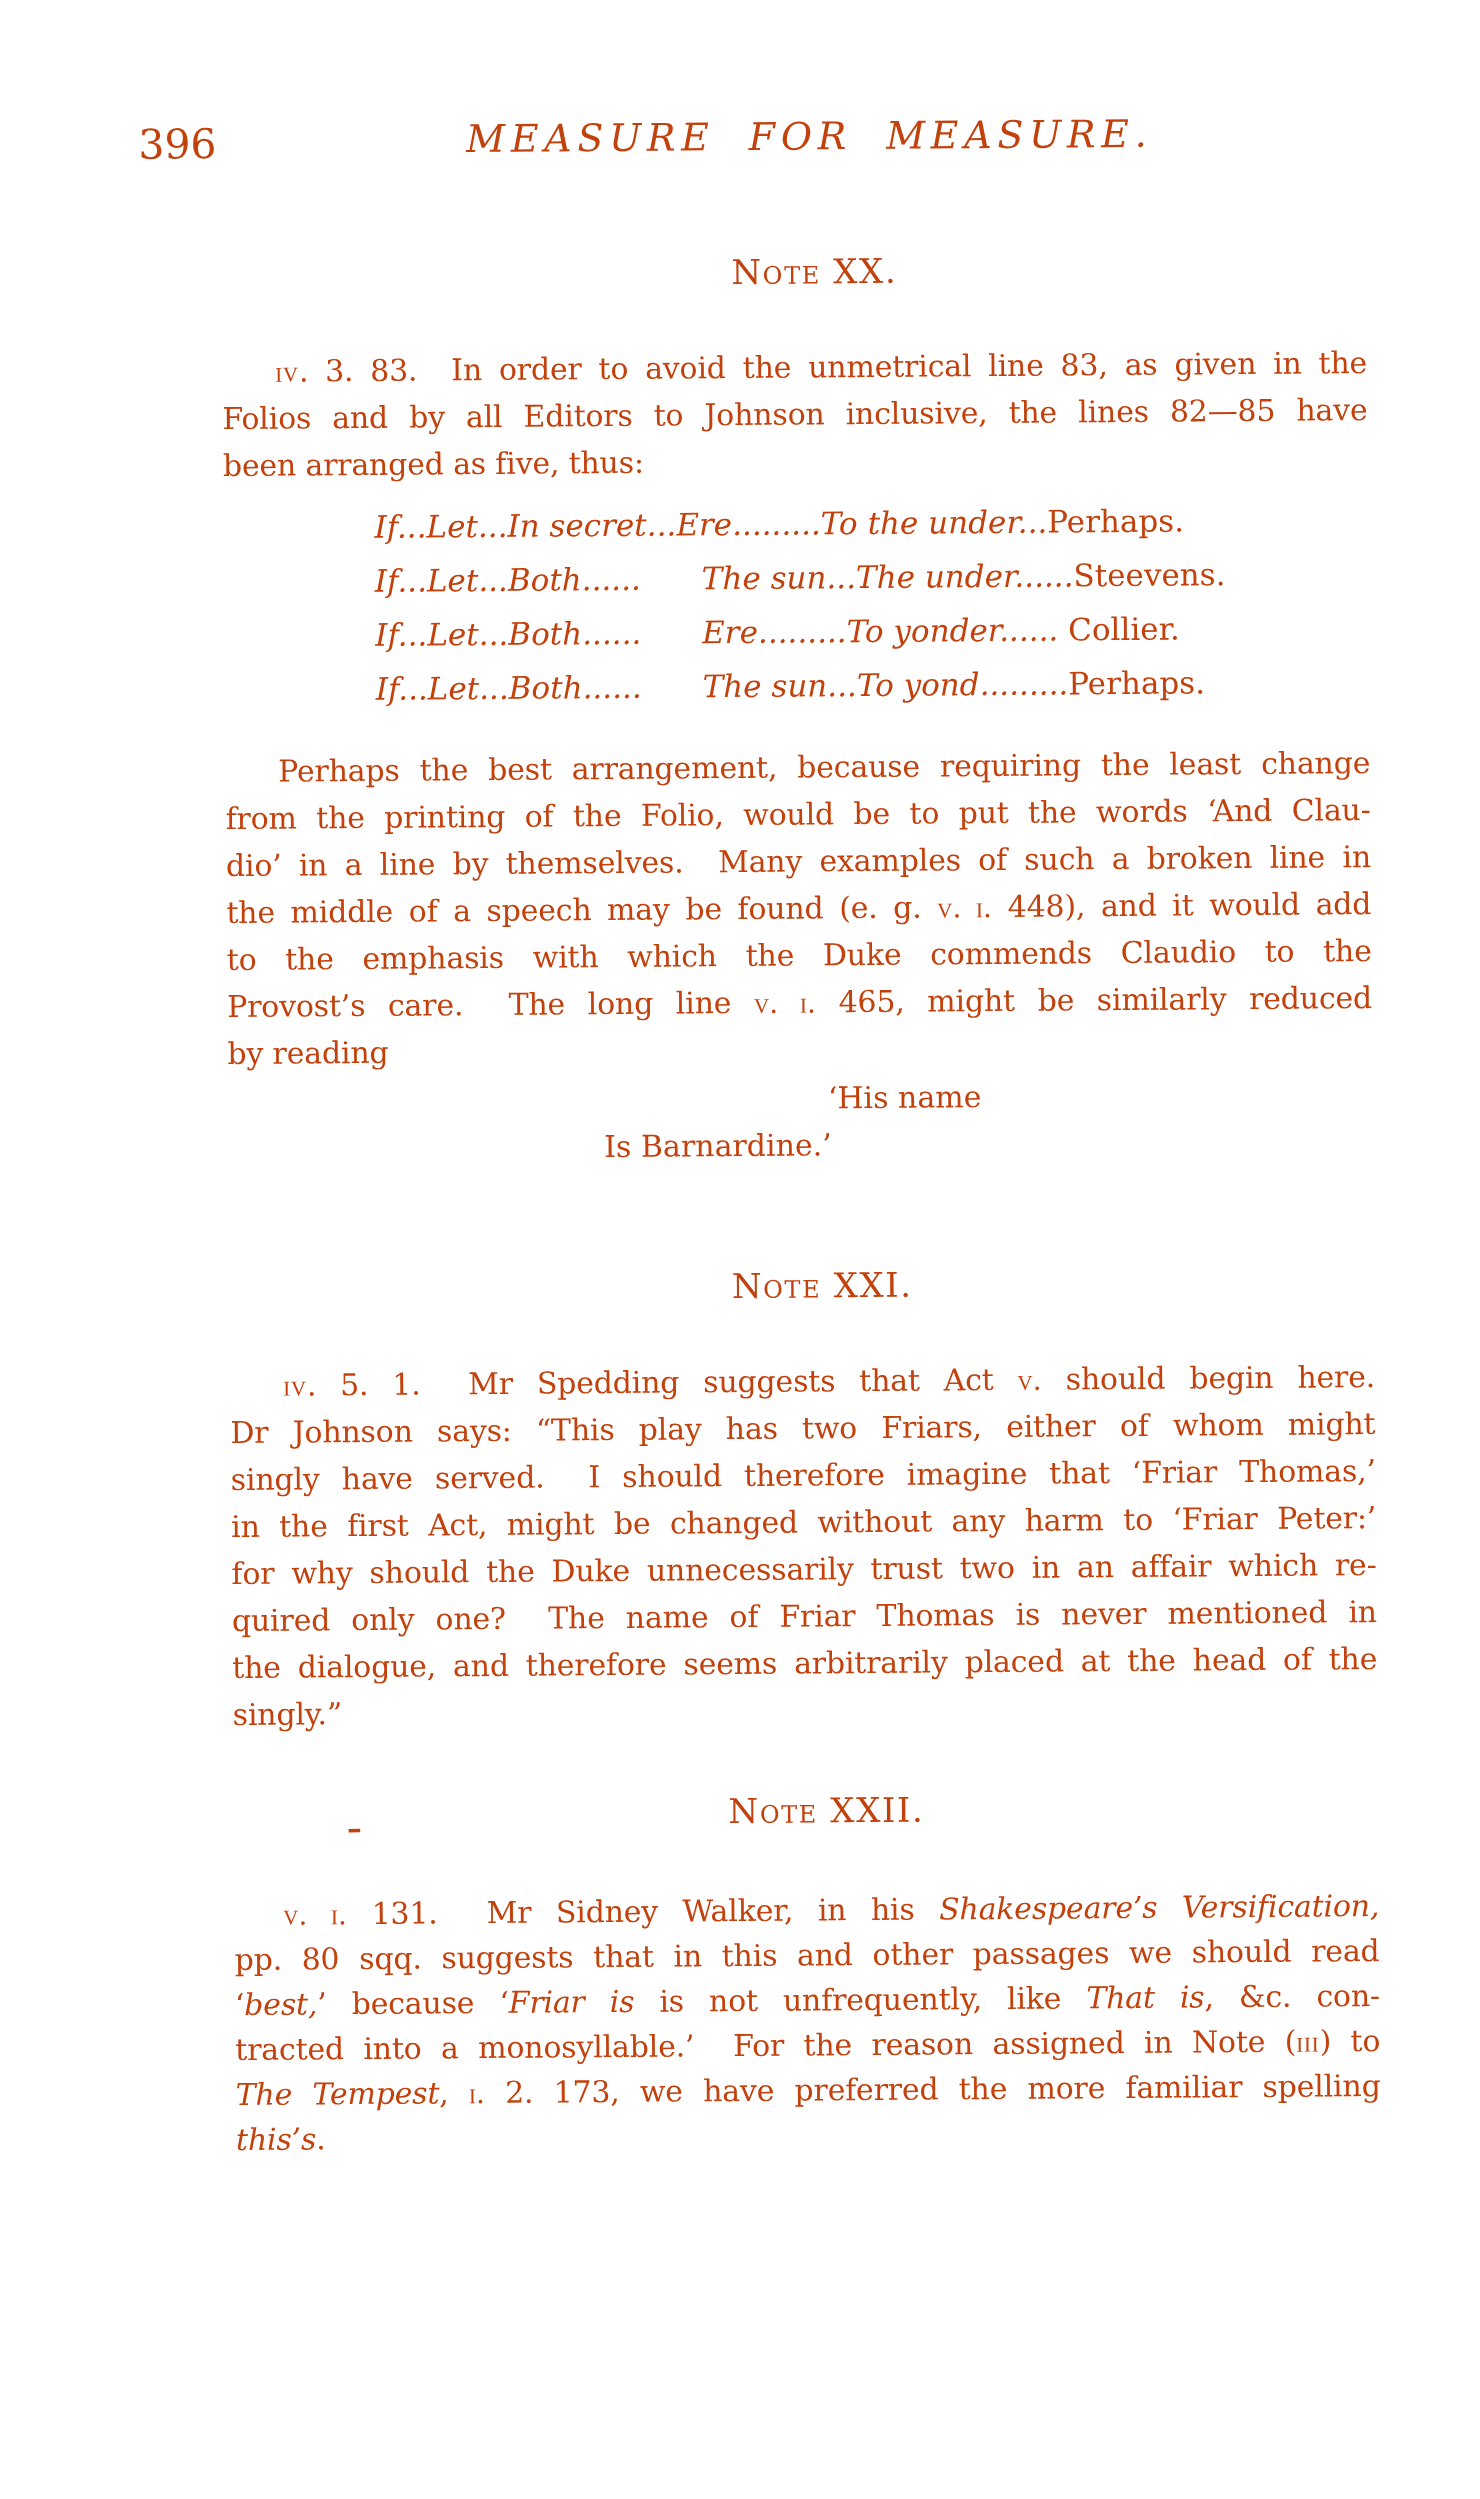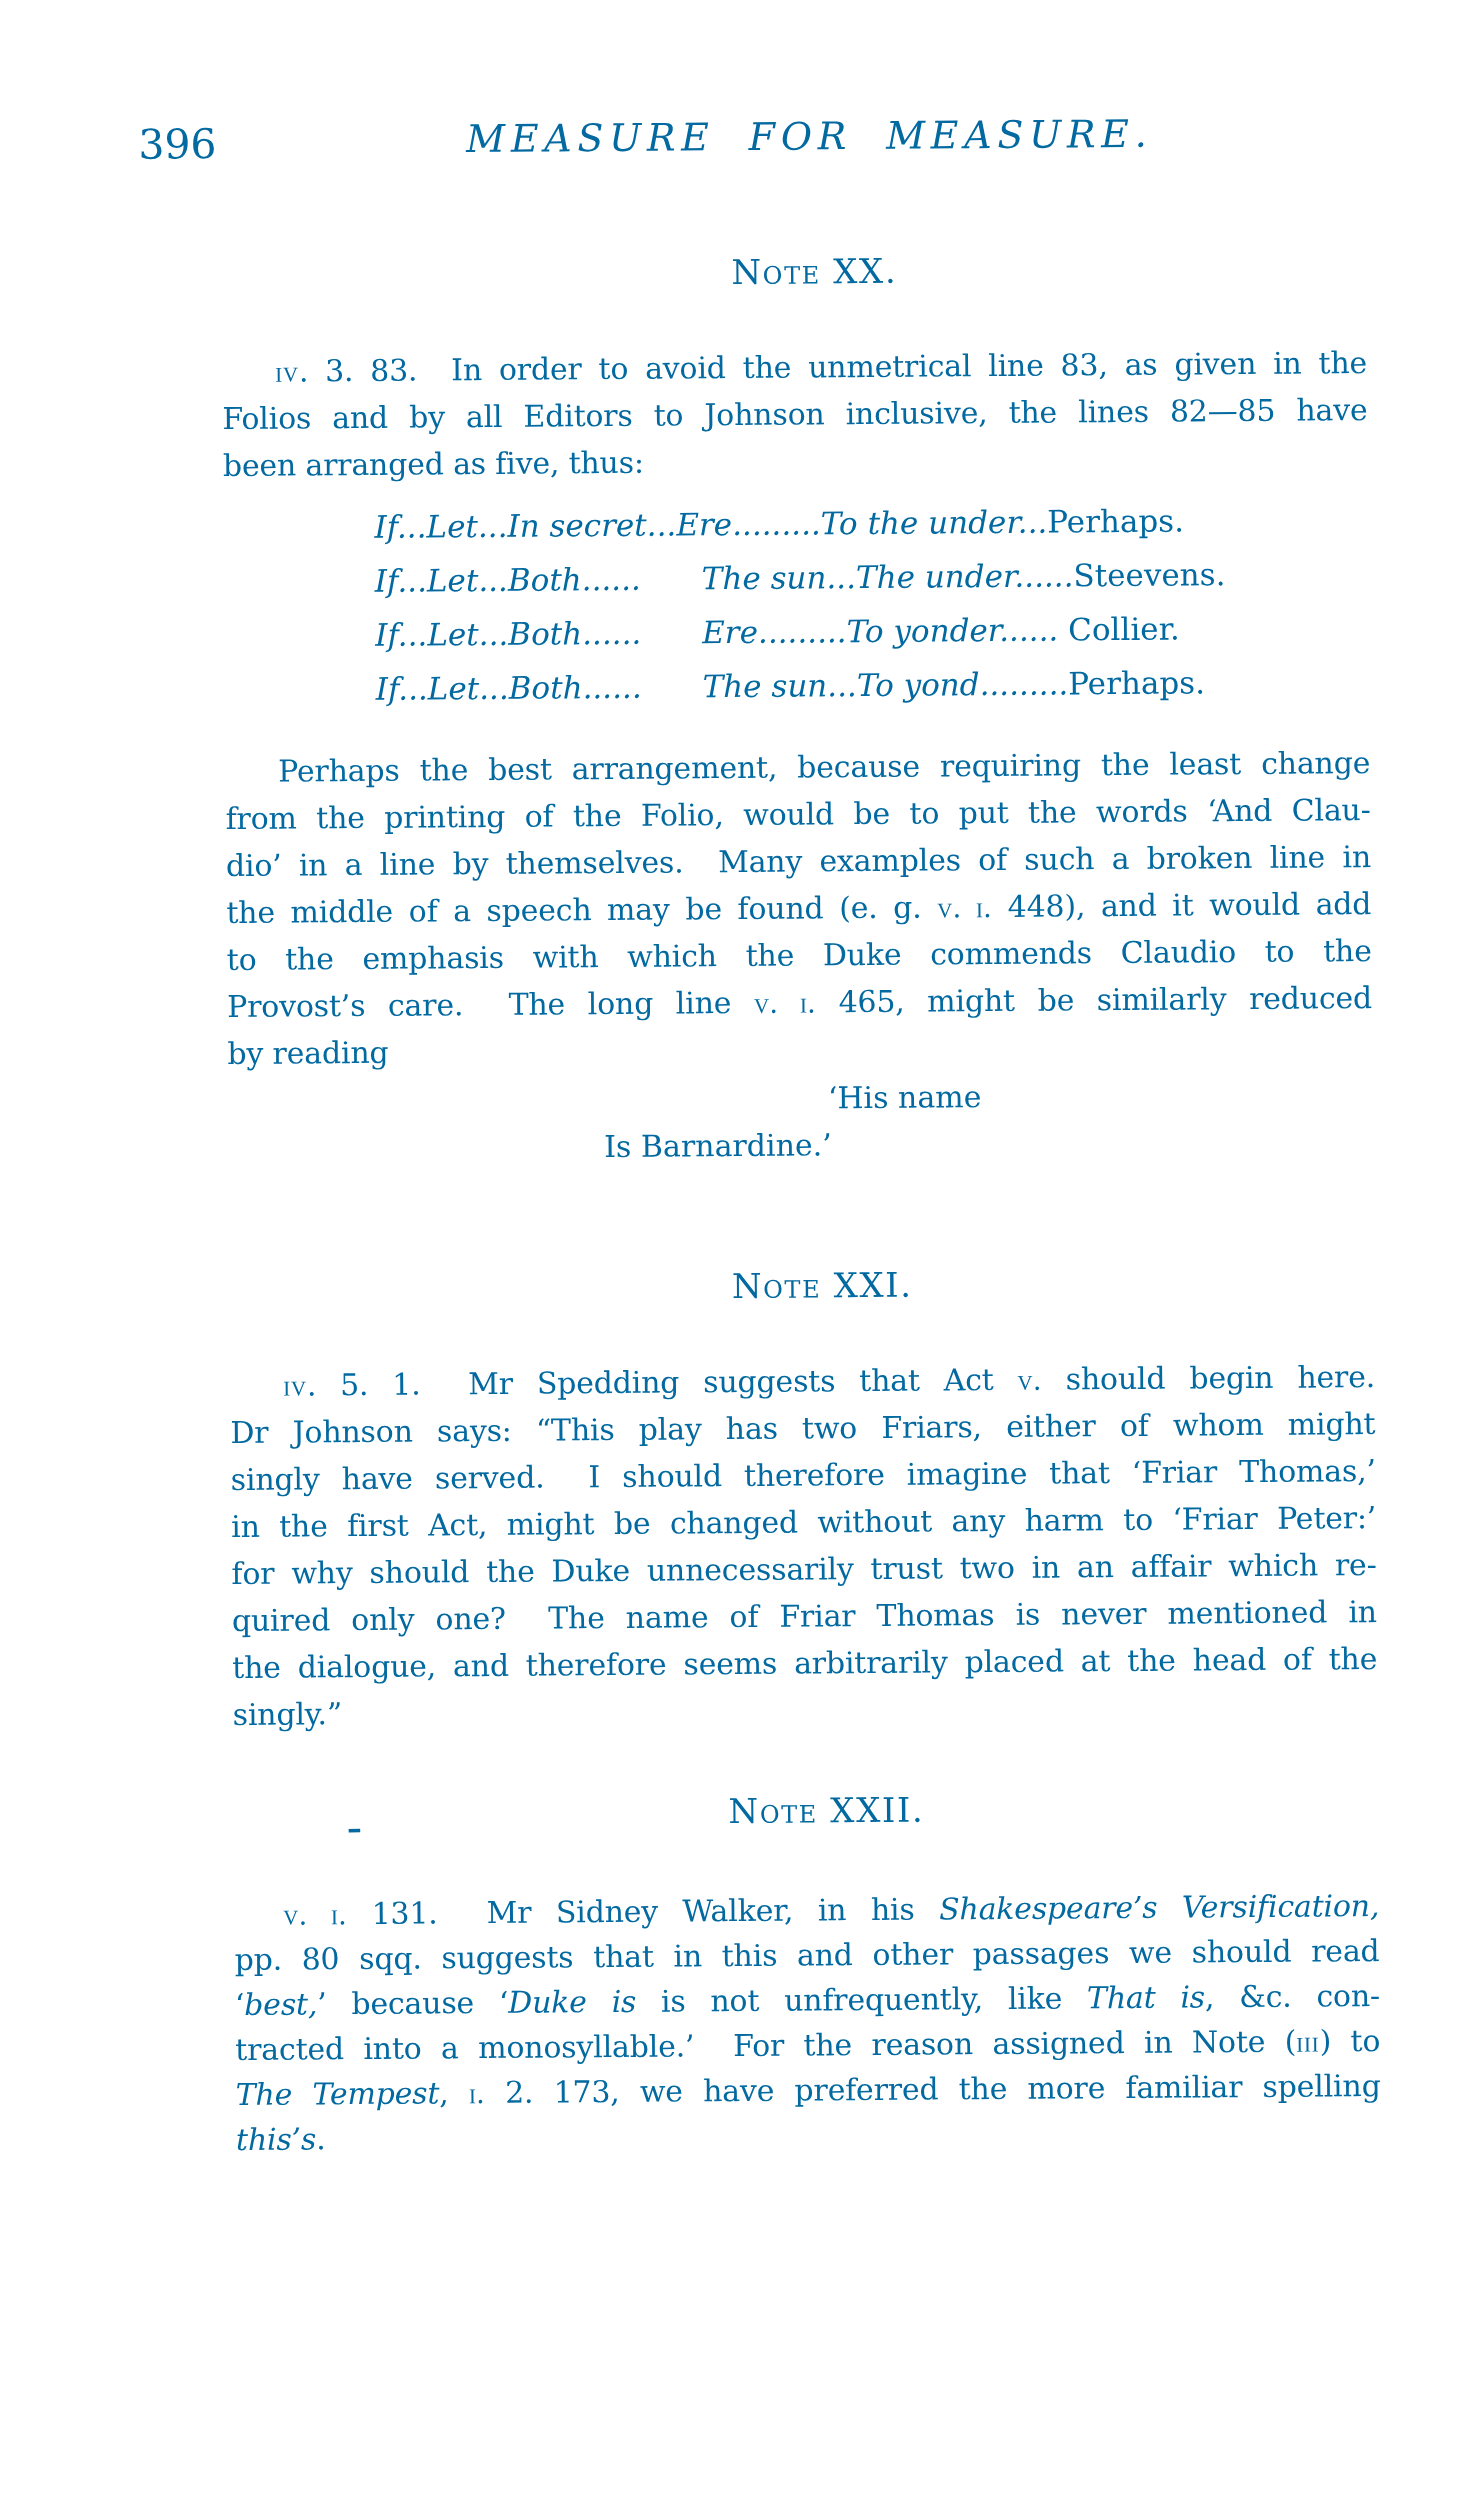--- a/index.html
+++ b/index.html
@@ -1,18 +1,18 @@
 <!DOCTYPE html>
 <html style="font-size:13px"><head>
 <meta charset="utf-8">
 <style>
   html,body{margin:0;padding:0;background:#ffffff;}
   .page{
     position:relative;width:1481px;height:2500px;background:#ffffff;
-    overflow:hidden;color:#0369a1;
+    overflow:hidden;color:#c2410c;
     font-family:"DejaVu Serif","Liberation Serif",serif;
   }
   .content{position:absolute;left:0;top:0;width:1481px;height:2500px;transform:rotate(-0.45deg);}
   .pagehead{position:absolute;top:113px;left:229px;width:1145px;height:57px;}
   .pageno{position:absolute;left:-82px;top:4.9px;font-size:41px;line-height:44px;}
   .running{display:block;text-align:center;padding-left:33px;font-style:italic;
     font-size:38px;line-height:49px;letter-spacing:5.7px;word-spacing:16.4px;}
   .note-heading{position:absolute;left:229px;width:1145px;margin:0;box-sizing:border-box;
     padding-left:41px;text-align:center;font-weight:normal;font-size:34px;line-height:41px;
     font-variant:small-caps;letter-spacing:1.6px;}
@@ -76,21 +76,21 @@
         <div class="line j"><span>quired only one?&nbsp; The name of Friar Thomas is never mentioned in</span></div>
         <div class="line j"><span>the dialogue, and therefore seems arbitrarily placed at the head of the</span></div>
         <div class="line"><span>singly.”</span></div>
       </div>
 
     <h2 class="note-heading" style="top:1791px">Note XXII.</h2>
     <span class="stray">-</span>
     <div class="para tight" style="top:1888px">
         <div class="line j" style="text-indent: 49px;"><span class="sc">v. i.</span><span> 131.&nbsp; Mr Sidney Walker, in his </span><span class="i">Shakespeare’s Versification,</span></div>
         <div class="line j"><span>pp. 80 sqq. suggests that in this and other passages we should read</span></div>
-        <div class="line j"><span>‘</span><span class="i">best,</span><span>’ because ‘</span><span class="i">Duke is</span><span> is not unfrequently, like </span><span class="i">That is</span><span>, &amp;c. con-</span></div>
+        <div class="line j"><span>‘</span><span class="i">best,</span><span>’ because ‘</span><span class="i">Friar is</span><span> is not unfrequently, like </span><span class="i">That is</span><span>, &amp;c. con-</span></div>
         <div class="line j"><span>tracted into a monosyllable.’&nbsp; For the reason assigned in Note (</span><span class="sc">iii</span><span>) to</span></div>
         <div class="line j"><span class="i">The Tempest</span><span>, </span><span class="sc">i.</span><span> 2. 173, we have preferred the more familiar spelling</span></div>
         <div class="line"><span class="i">this’s</span><span>.</span></div>
       </div>
 
   </div>
 </div>
 
 
 </body></html>

